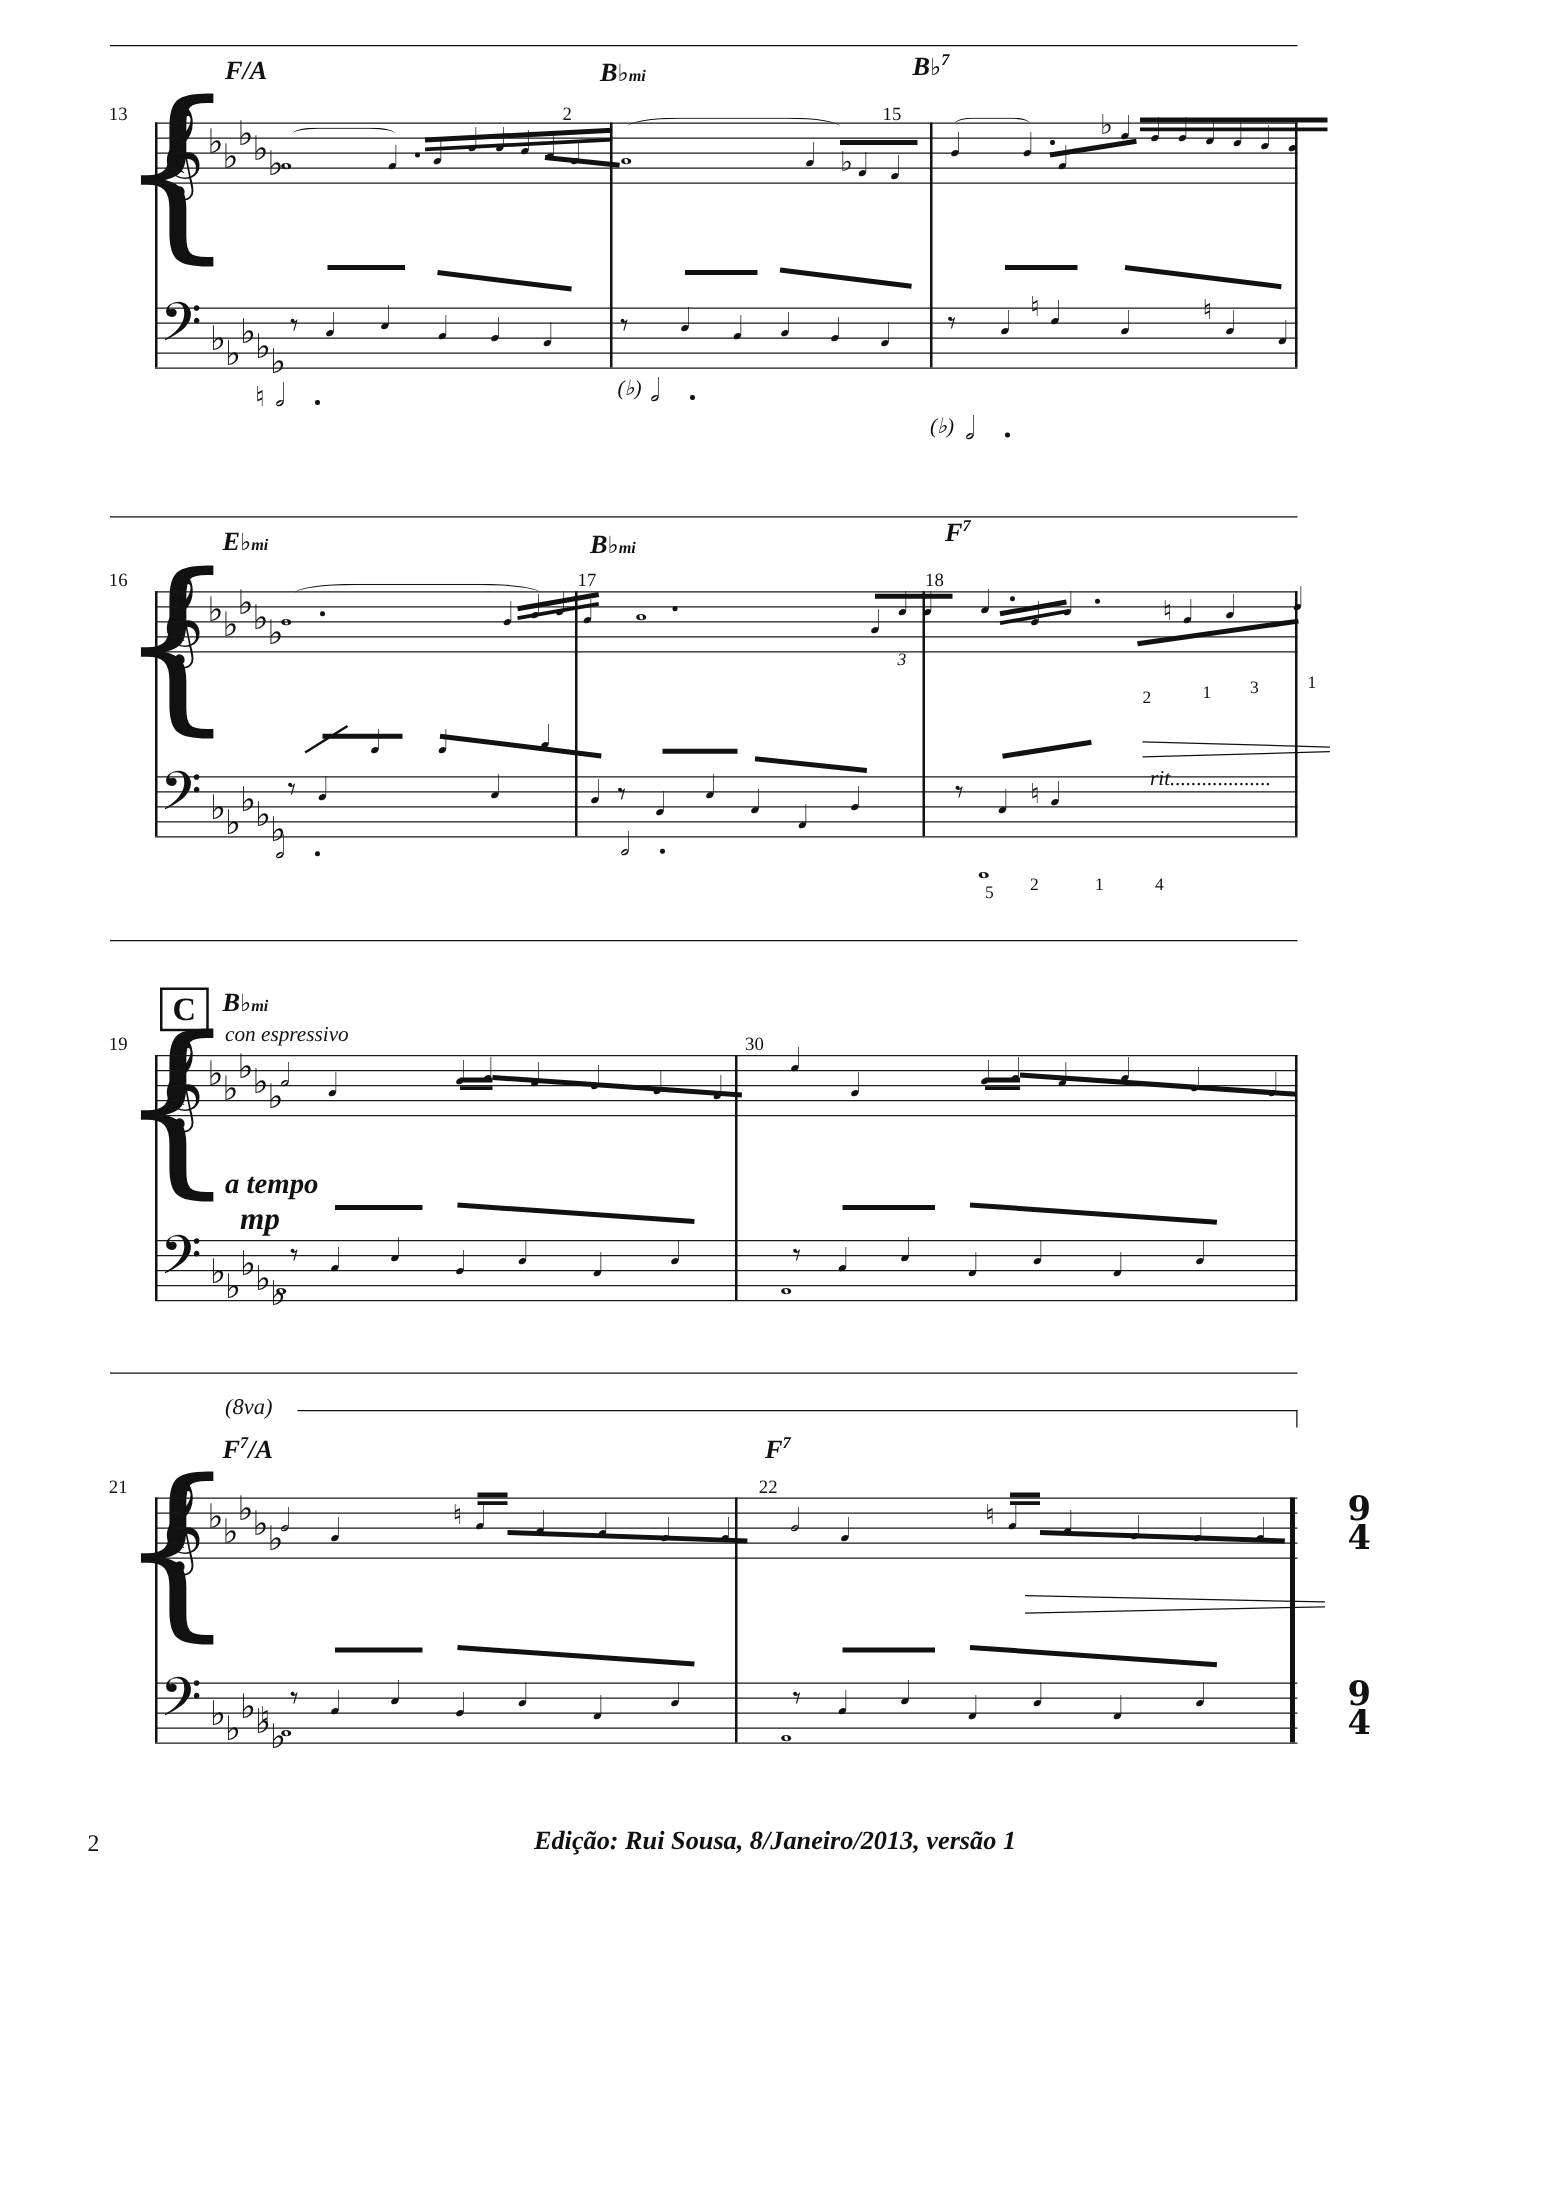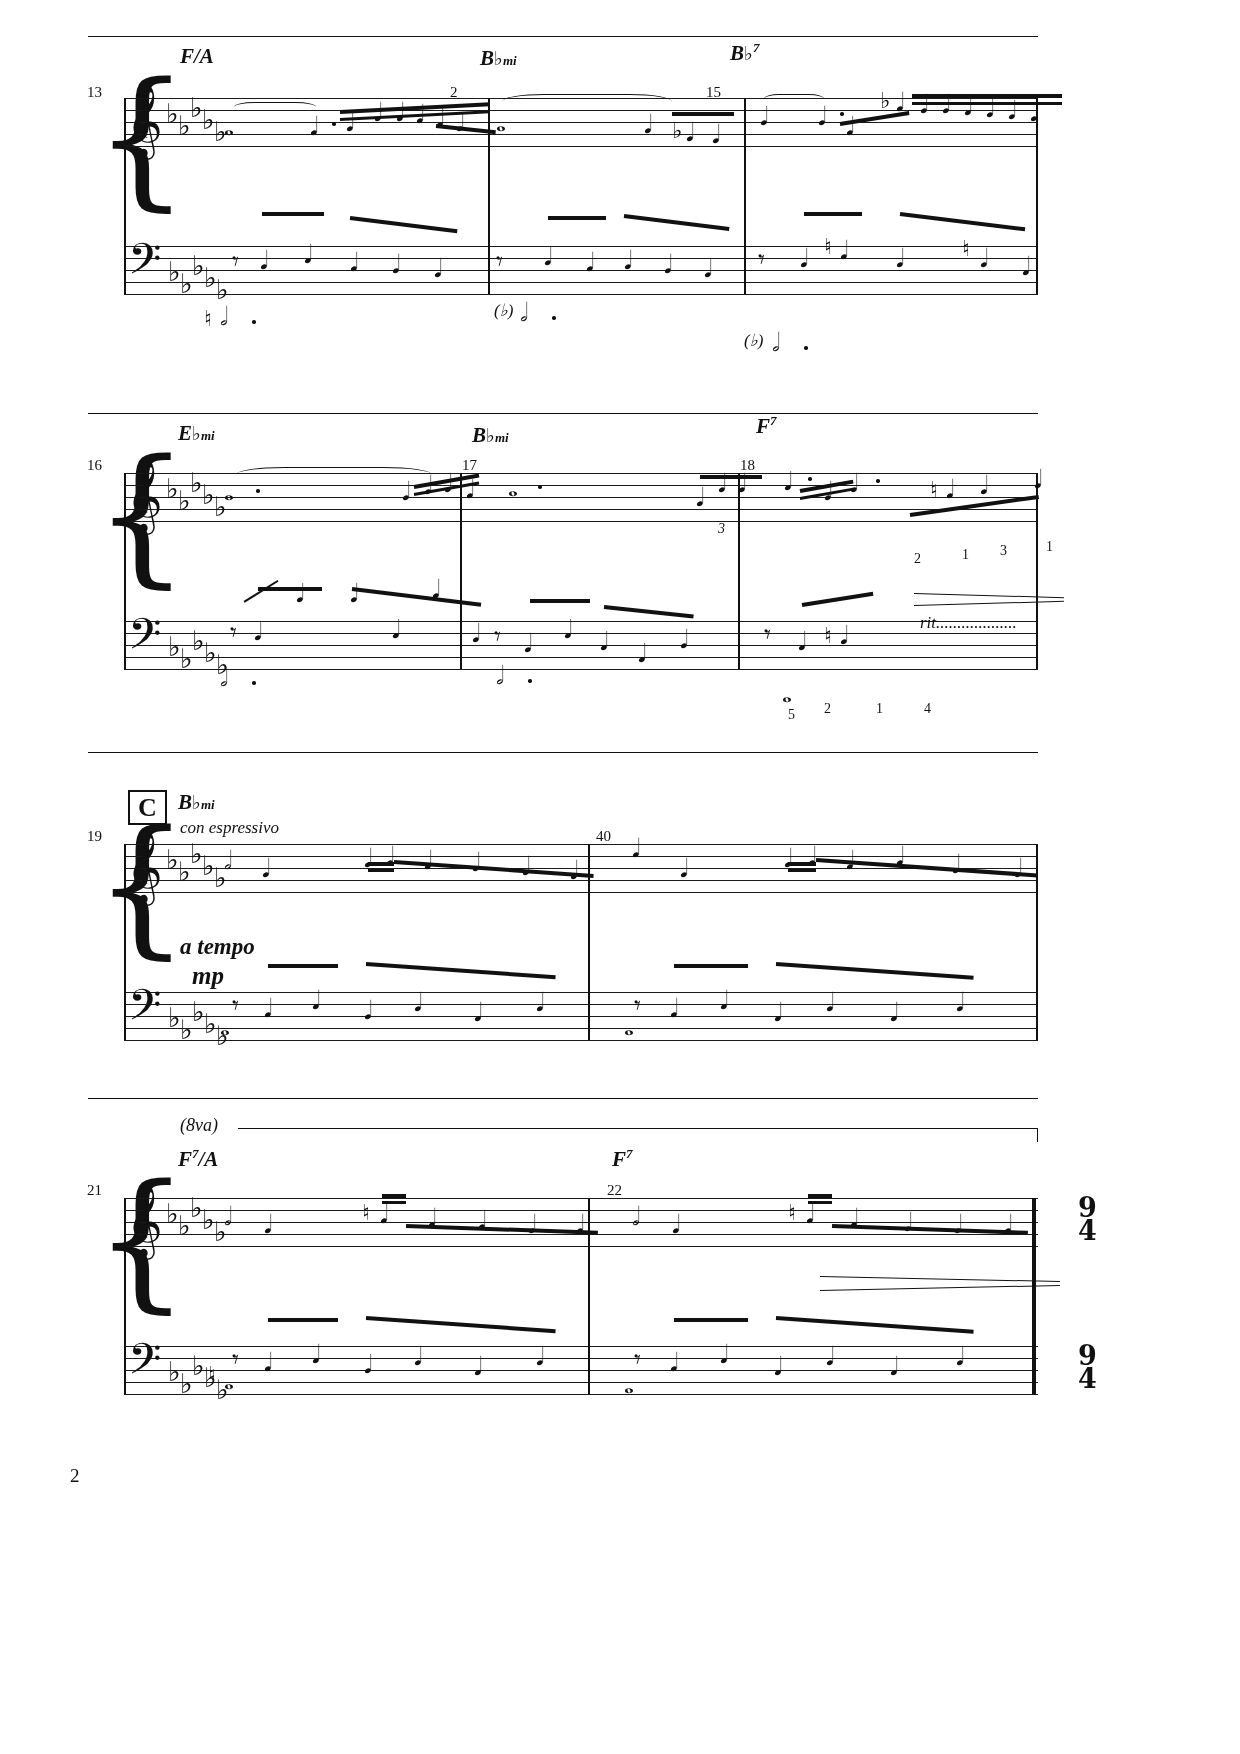--- a/index.html
+++ b/index.html
@@ -355,21 +355,21 @@
 
   <div class="system" style="top:752px; height:270px;">
     <div class="sys-rule"></div>
 
 
     <div class="rehearsal" style="left:40px; top:38px;">C</div>
     <div class="chord" style="left:90px; top:38px;">B<span class="fl">♭</span><span class="mi">mi</span></div>
     <div class="expr small" style="left:92px; top:66px;">con espressivo</div>
 
     <div class="measnum" style="left:-1px; top:76px;">19</div>
-    <div class="measnum" style="left:508px; top:76px;">40</div>
+    <div class="measnum" style="left:508px; top:76px;">30</div>
 
     <div class="brace" style="top:80px;">{</div>
 
     <div class="staffgroup" style="top:92px;">
       <div class="staff" style="top:0;">
         <div class="ln"></div>
           <div class="ln"></div>
           <div class="ln"></div>
           <div class="ln"></div>
           <div class="ln"></div>
@@ -552,14 +552,15 @@
         <div class="timesig" style="left:954px; top:-2px;">9<br>4</div>
       </div>
 
       <div class="barline" style="left:36px; top:0; height:196px;"></div>
       <div class="barline" style="left:500px; top:0; height:196px;"></div>
       <div class="barline thick" style="left:944px; top:0; height:196px;"></div>
     </div>
   </div>
 
   <div class="pagenum">2</div>
+  <div class="credit">Edição: Rui Sousa, 8/Janeiro/2013, versão 1</div>
 
 </div>
 
 </body></html>

